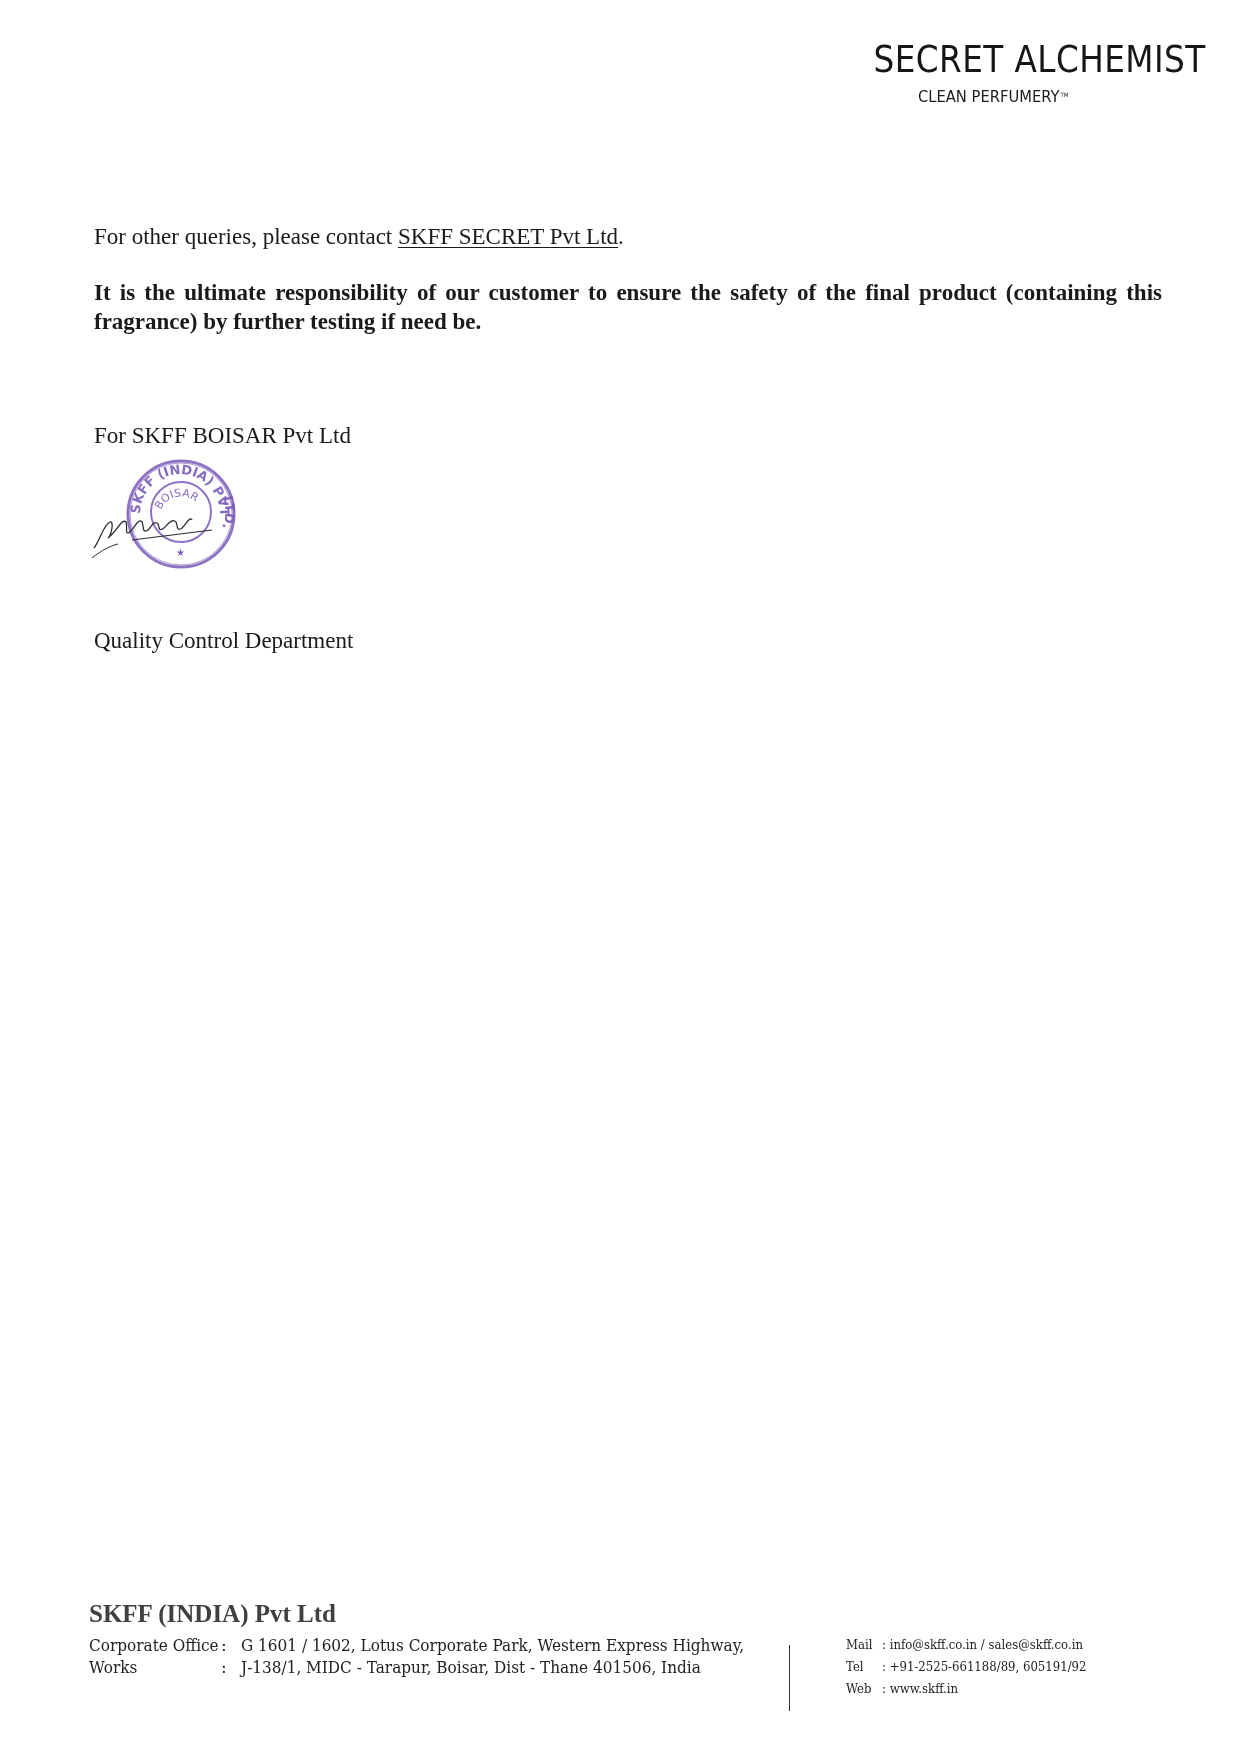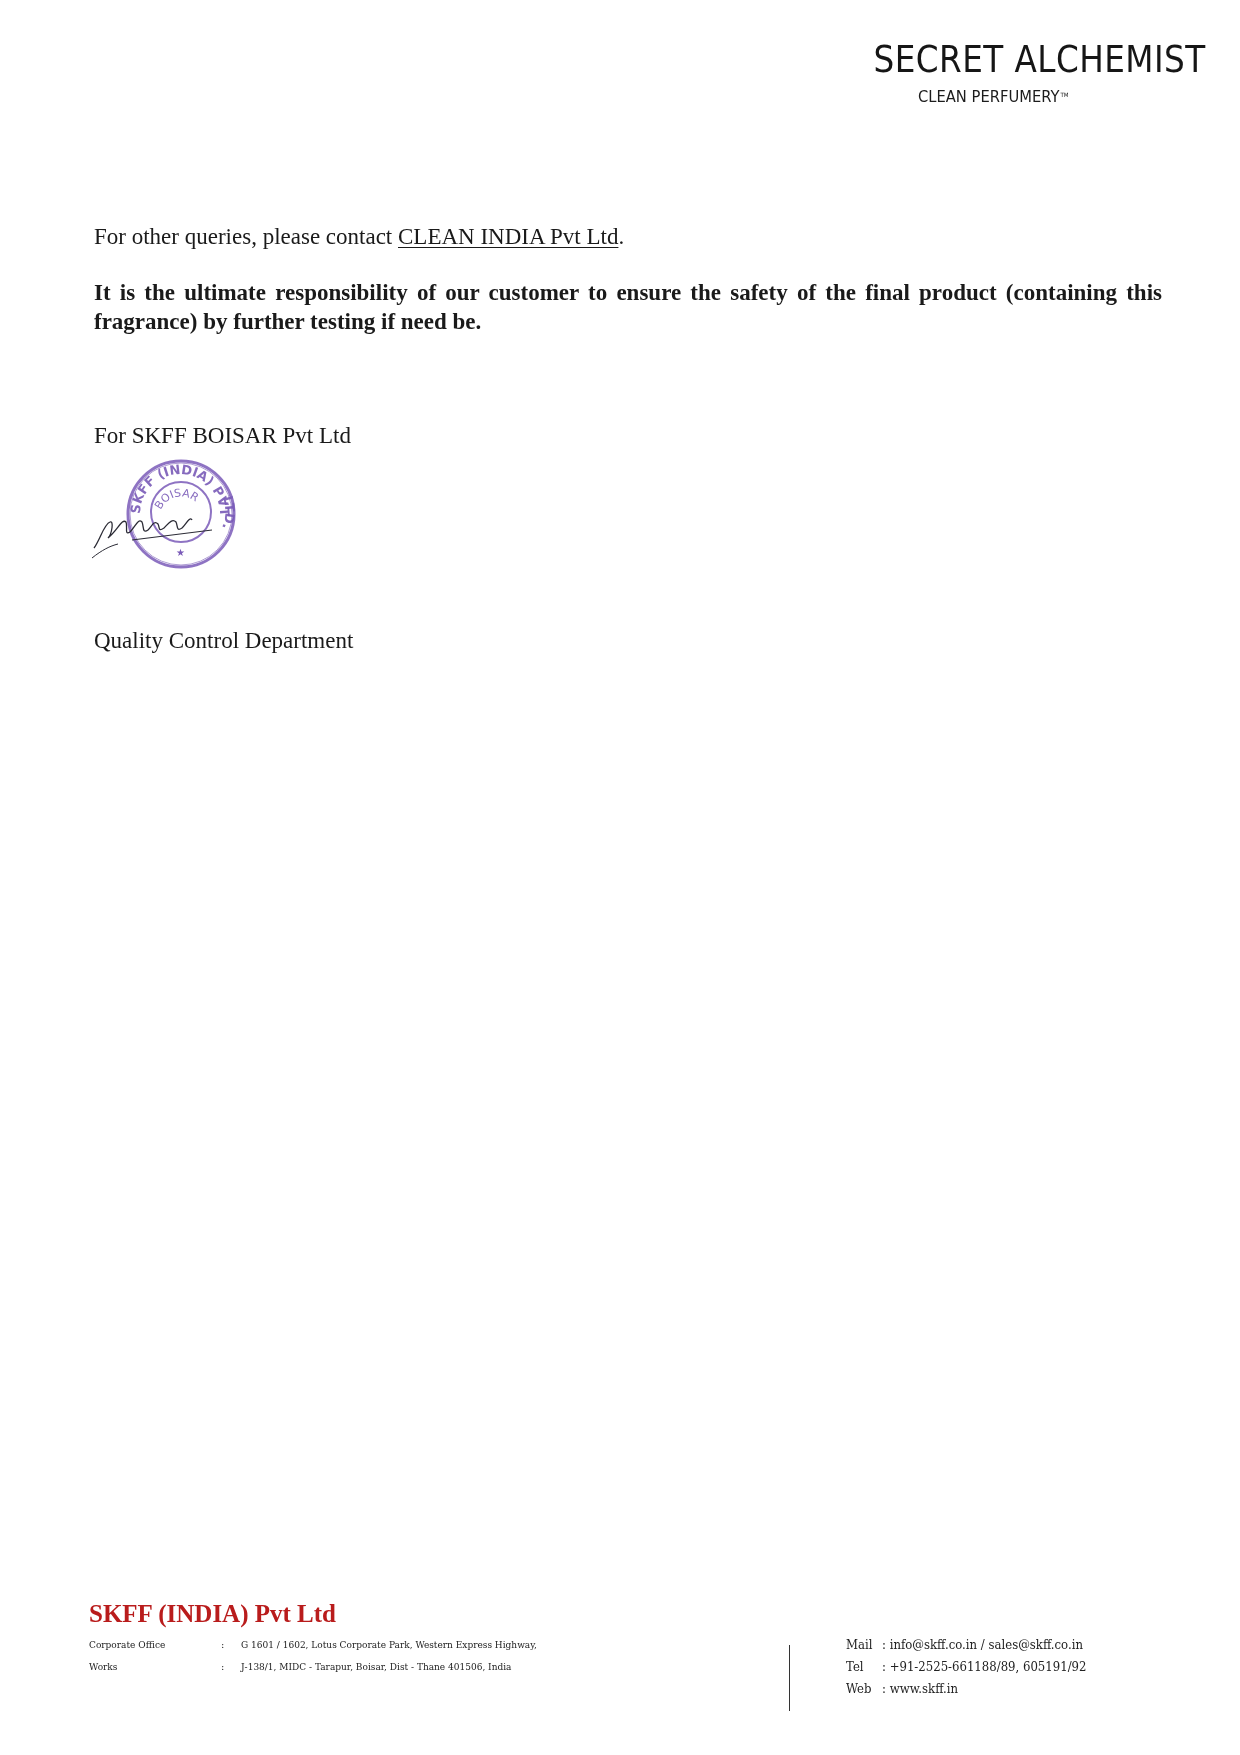--- a/index.html
+++ b/index.html
@@ -76,28 +76,28 @@
       width: 170px;
       height: 120px;
     }
     .footer-company {
       position: absolute;
       left: 89px;
       top: 1600px;
       font-family: "Liberation Serif", serif;
       font-weight: bold;
       font-size: 25px;
-      color: #b91c1c;
+      color: #404040;
     }
     .footer-addr {
       position: absolute;
       left: 89px;
       top: 1634px;
       font-family: "DejaVu Serif", serif;
-      font-size: 10px;
+      font-size: 17px;
       line-height: 22px;
       color: #222;
     }
     .addr-row {
       display: flex;
       white-space: nowrap;
     }
     .addr-label {
       width: 132px;
       display: inline-block;
@@ -142,21 +142,21 @@
   </style>
 </head>
 <body>
 
 <div class="logo">
   <div class="logo-main">SECRET ALCHEMIST</div>
   <div class="logo-sub"><span>CLEAN PERFUMERY</span><sup>TM</sup></div>
 </div>
 
 <div class="body-text p1">
-  <span>For other queries, please contact </span><span class="link-underline">CLEAN INDIA Pvt Ltd</span><span>.</span>
+  <span>For other queries, please contact </span><span class="link-underline">SKFF SECRET Pvt Ltd</span><span>.</span>
 </div>
 
 <div class="body-text p2">It is the ultimate responsibility of our customer to ensure the safety of the final product (containing this fragrance) by further testing if need be.</div>
 
 <div class="body-text p3">For SKFF BOISAR Pvt Ltd</div>
 
 <div class="signature-area">
   <svg width="170" height="120" viewBox="0 0 170 120">
     <defs>
       <path id="stampArc" d="M 48 62 A 40 40 0 1 1 128 62" fill="none"></path>

